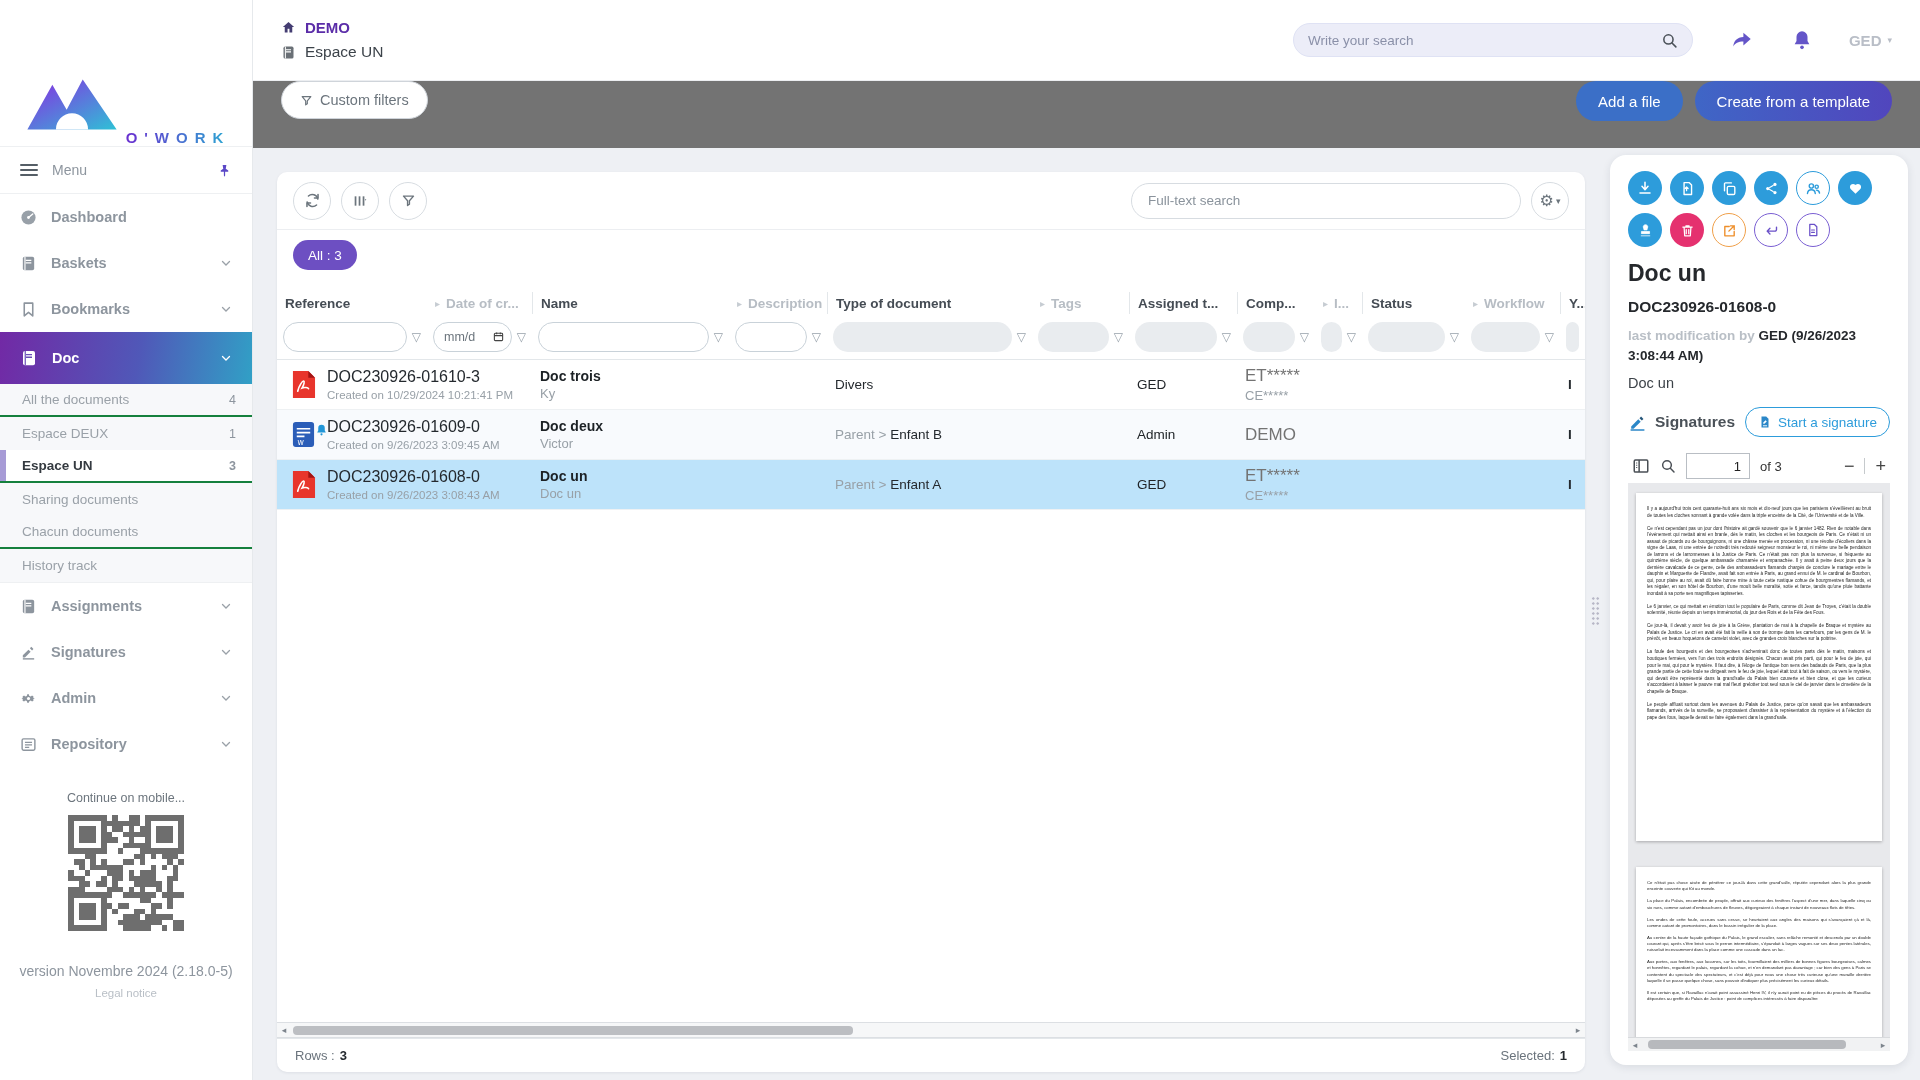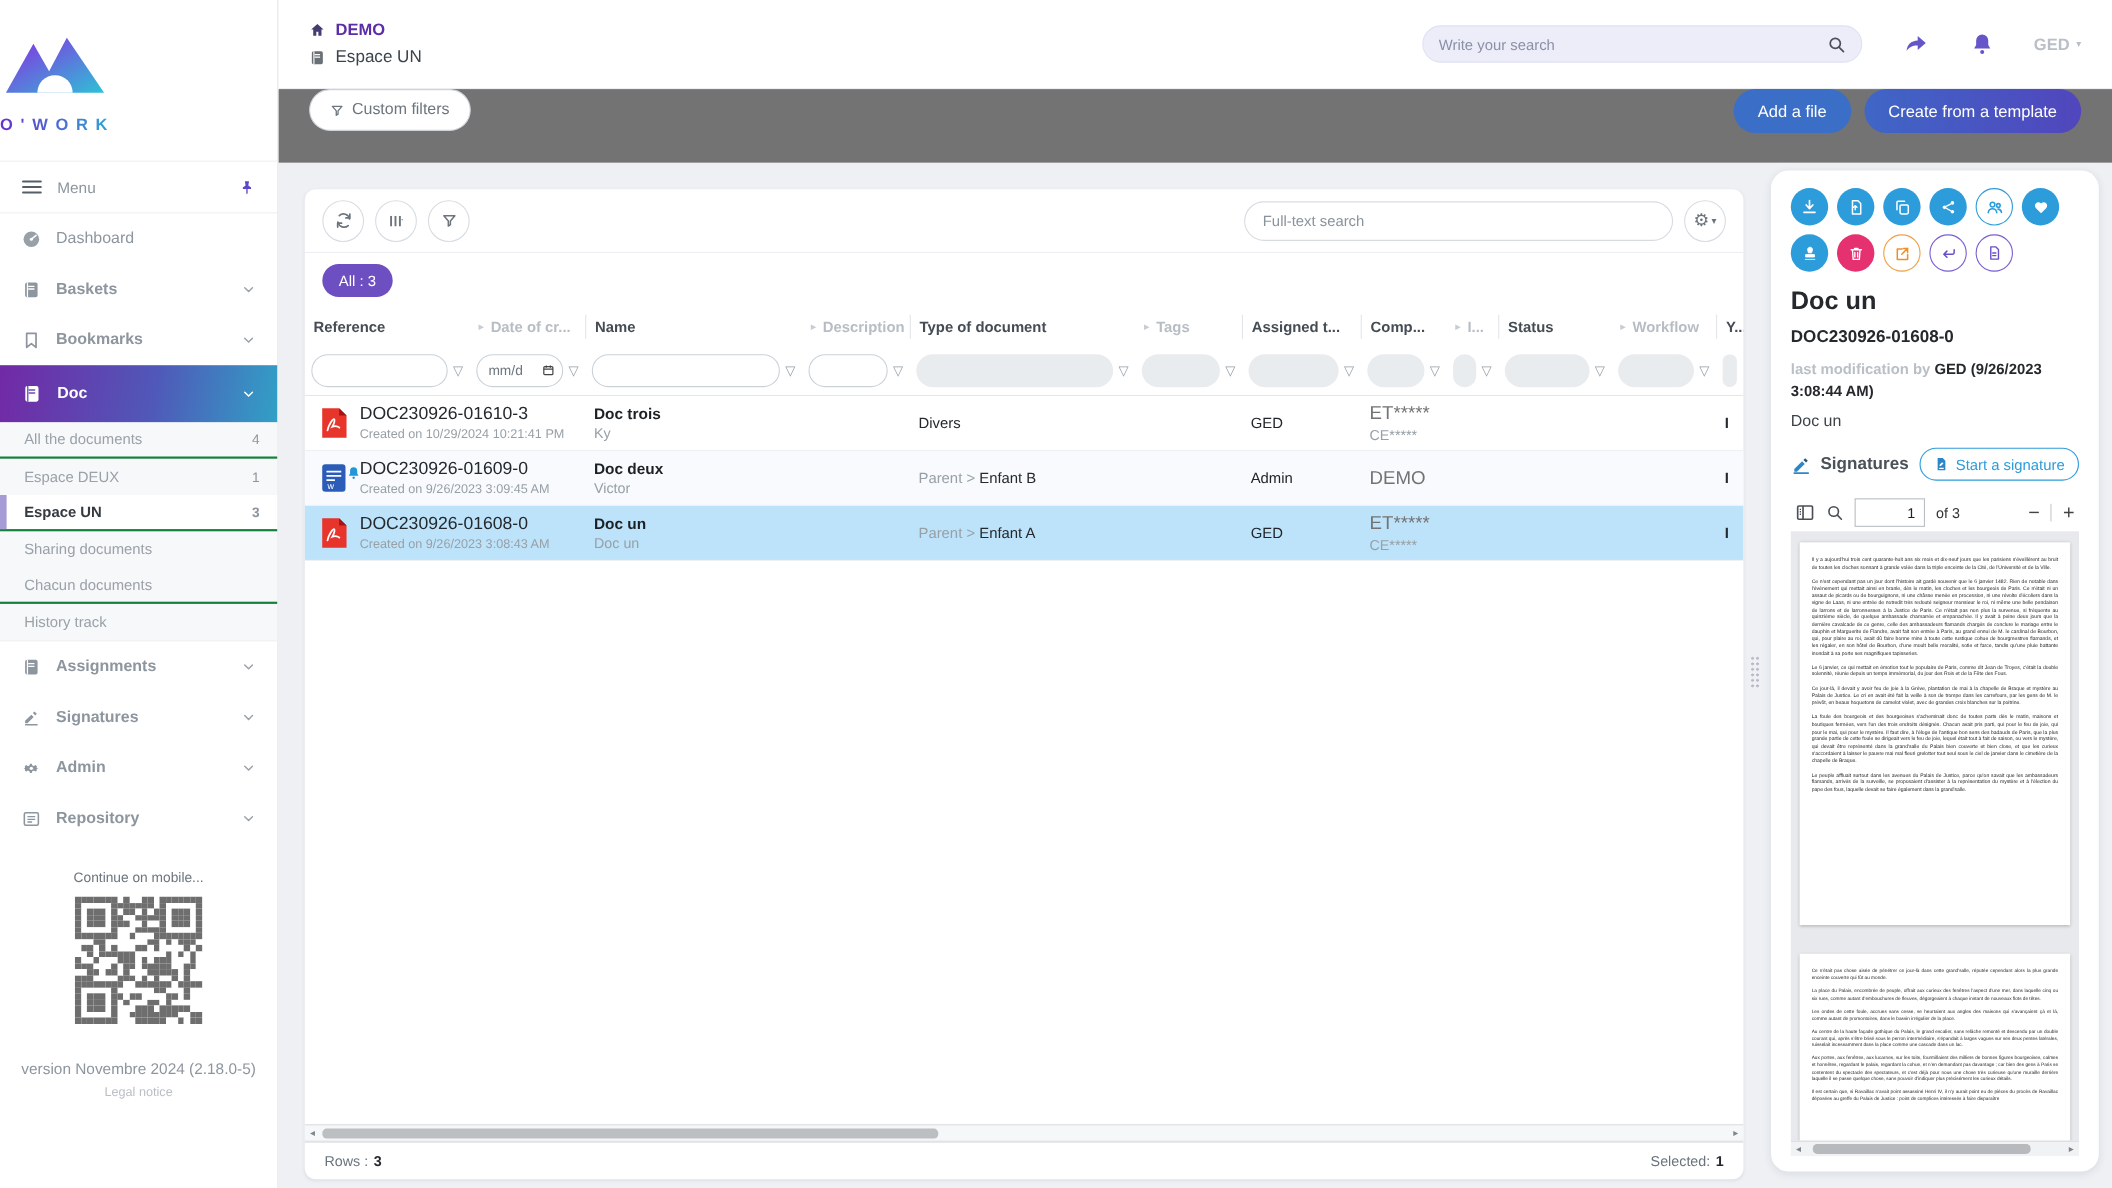--- a/index.html
+++ b/index.html
@@ -3,28 +3,28 @@
 <meta charset="utf-8">
 <style>
   *{margin:0;padding:0;box-sizing:border-box}
   html,body{width:1920px;height:1080px}
   body{font-family:"Liberation Sans","DejaVu Sans",sans-serif;background:#eef0f4;overflow:hidden;position:relative;color:#212529}
   svg{display:block}
   input{font-family:inherit;outline:none}
 
   
   .sidebar{position:absolute;left:0;top:0;width:253px;height:1080px;background:#fff;border-right:1px solid #e6e9ec;display:flex;flex-direction:column;z-index:5}
-  .logo-wrap{height:146px;display:flex;flex-direction:column;align-items:flex-start;justify-content:center;gap:4px}
+  .logo-wrap{height:146px;display:flex;flex-direction:row;align-items:flex-end;justify-content:center;gap:4px}
   .brand{font-size:15px;font-weight:bold;letter-spacing:7px;background:linear-gradient(90deg,#6a2fd0,#2aa9d2);-webkit-background-clip:text;background-clip:text;color:transparent}
   .menu-row{height:48px;border-top:1px solid #eef0f2;border-bottom:1px solid #eef0f2;display:flex;align-items:center;gap:14px;padding:0 20px;color:#8d959e;font-size:14px}
   .hamburger{width:18px}
   .hamburger span{display:block;height:2px;background:#555e66;margin:3px 0;border-radius:1px}
   .menu-row .lbl{flex:1}
   .nav-item{height:46px;display:flex;align-items:center;gap:14px;padding:0 20px;color:#8d959e;font-size:14.5px;font-weight:600}
-  .nav-item.light{font-weight:400}
+  .nav-item.light{font-weight:700}
   .nav-item .lbl{flex:1}
   .chev{color:#9aa1a8}
   .doc-item{height:52px;display:flex;align-items:center;gap:14px;padding:0 20px;color:#fff;font-size:14.5px;font-weight:bold;background:linear-gradient(100deg,#7229a5 0%,#5058b8 55%,#31a0c6 100%)}
   .doc-item .lbl{flex:1}
   .submenu{background:#f7f8fa;border-bottom:1px solid #eef0f2}
   .sub-item{height:33px;display:flex;align-items:center;padding:0 16px 0 22px;font-size:13.5px;color:#9aa1a8;position:relative}
   .sub-item .lbl{flex:1}
   .sub-item .count{font-size:12.5px;color:#8d959e}
   .sub-item.group-end{border-bottom:2px solid #15803d}
   .sub-item.active{background:#fff;color:#343a40;font-weight:bold}
@@ -59,21 +59,21 @@
   .content{position:absolute;left:253px;top:148px;right:0;bottom:0;background:#eef0f4}
   .table-card{position:absolute;left:24px;top:24px;width:1308px;height:900px;background:#fff;border-radius:10px;box-shadow:0 1px 3px rgba(30,40,60,.08);overflow:hidden}
   .t-toolbar{height:58px;display:flex;align-items:center;gap:10px;padding:0 16px;border-bottom:1px solid #eceef1}
   .round-btn{width:38px;height:38px;border-radius:50%;border:1px solid #d7dce1;background:#fff;color:#6c757d;display:flex;align-items:center;justify-content:center;gap:2px}
   .fulltext{margin-left:auto;width:390px;height:36px;border-radius:18px;border:1px solid #d7dce1;padding:0 16px;font-size:13.5px;color:#3c434a}
   .fulltext::placeholder{color:#8a939c}
   .gear-glyph{font-size:16px;line-height:1}
   .caret-s{font-size:9px}
   .t-badge-row{height:50px;display:flex;align-items:center;padding:0 16px}
   .badge-all{height:30px;border-radius:16px;background:#6d4fc2;color:#fff;font-size:13.5px;display:flex;align-items:center;padding:0 15px}
-  .t-header{height:34px;display:flex;align-items:center}
+  .t-header{height:34px;display:flex;align-items:flex-end}
   .hc{display:flex;align-items:center;gap:6px;padding:0 8px;font-size:13.5px;font-weight:bold;color:#454c54;height:22px}
   .hc.dim{color:#b7bdc4}
   .hc.sep{border-left:1px solid #e3e7ea}
   .tri{font-size:10px;color:#c6ccd2}
   .c0{width:150px}.c1{width:105px}.c2{width:197px}.c3{width:98px}.c4{width:205px}.c5{width:97px}.c6{width:108px}.c7{width:78px}.c8{width:47px}.c9{width:103px}.c10{width:95px}.c11{width:25px;overflow:hidden}
   .c01{width:255px}
   .t-filters{height:46px;display:flex;align-items:center;border-bottom:1px solid #e3e7ea}
   .fc{display:flex;align-items:center;gap:5px;padding:0 6px}
   .pill-in{height:30px;border-radius:15px;border:1px solid #c9d2d9;background:#fff;flex:1;min-width:0;padding:0 10px;font-size:12.5px;color:#5a636b}
   .pill-in::placeholder{color:#6c757d}

